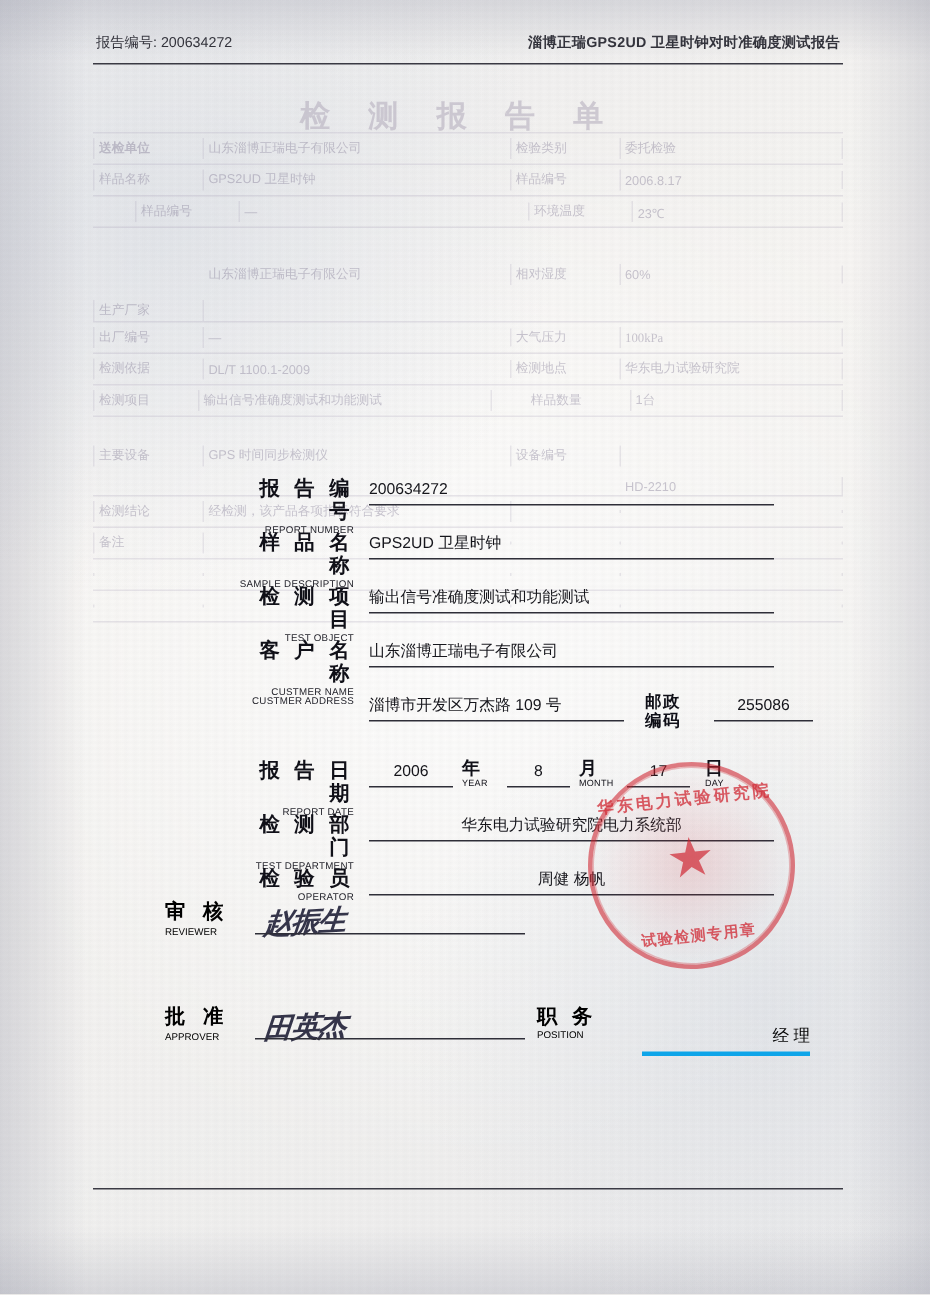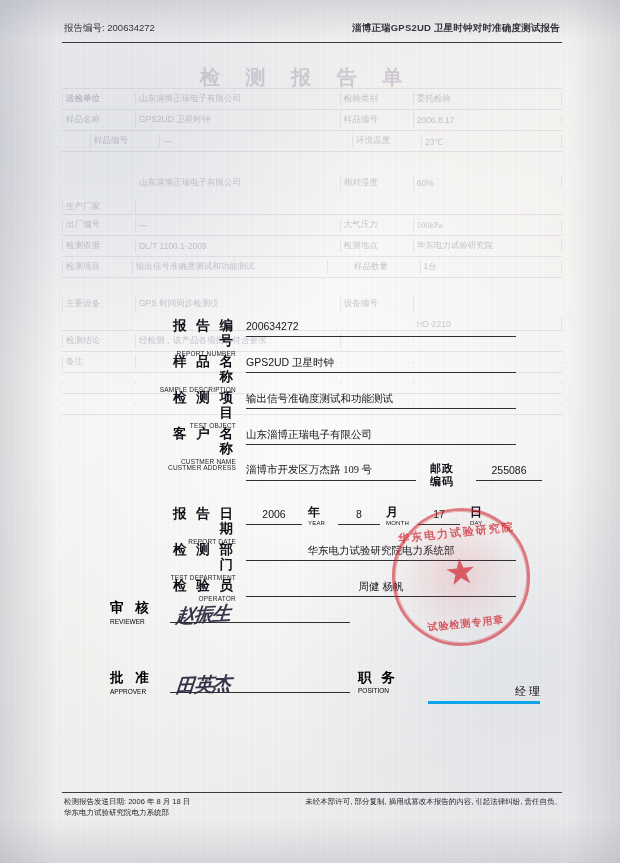--- a/index.html
+++ b/index.html
@@ -131,21 +131,20 @@
     border-bottom: 1px solid #2e2e38;
     padding-bottom: 3px;
     min-height: 13px;
     line-height: 13px;
   }
   .val.center { text-align: center; }
   .val.two-line { line-height: 12px; }
   
   .val.addr {
     width: 170px;
-    font-family: Liberation Serif, serif;
   }
   .post-lbl {
     position: absolute;
     left: 280px; top: 0;
     width: 40px;
     font-size: 11px;
     font-weight: bold;
     line-height: 13px;
     letter-spacing: 1px;
     color: #101018;
@@ -544,25 +543,18 @@
   </div>
 
   <div class="seal-smudge"></div>
   <div class="seal">
     <div class="arc-top">华东电力试验研究院</div>
     <div class="star">★</div>
     <div class="arc-bot">试验检测专用章</div>
   </div>
 
   <div class="ftr-rule"></div>
-  <div class="ftr">
-    <div class="ftr-left">
-      <div>检测报告发送日期: 2006 年 8 月 18 日</div>
-      <div>华东电力试验研究院电力系统部</div>
-    </div>
-    <div class="ftr-right">未经本部许可, 部分复制, 摘用或篡改本报告的内容, 引起法律纠纷, 责任自负。</div>
-  </div>
 
   <div class="fold1"></div>
   <div class="fold2"></div>
   <div class="fold3"></div>
   <div class="fold4"></div>
 </div>
 
 </body></html>

